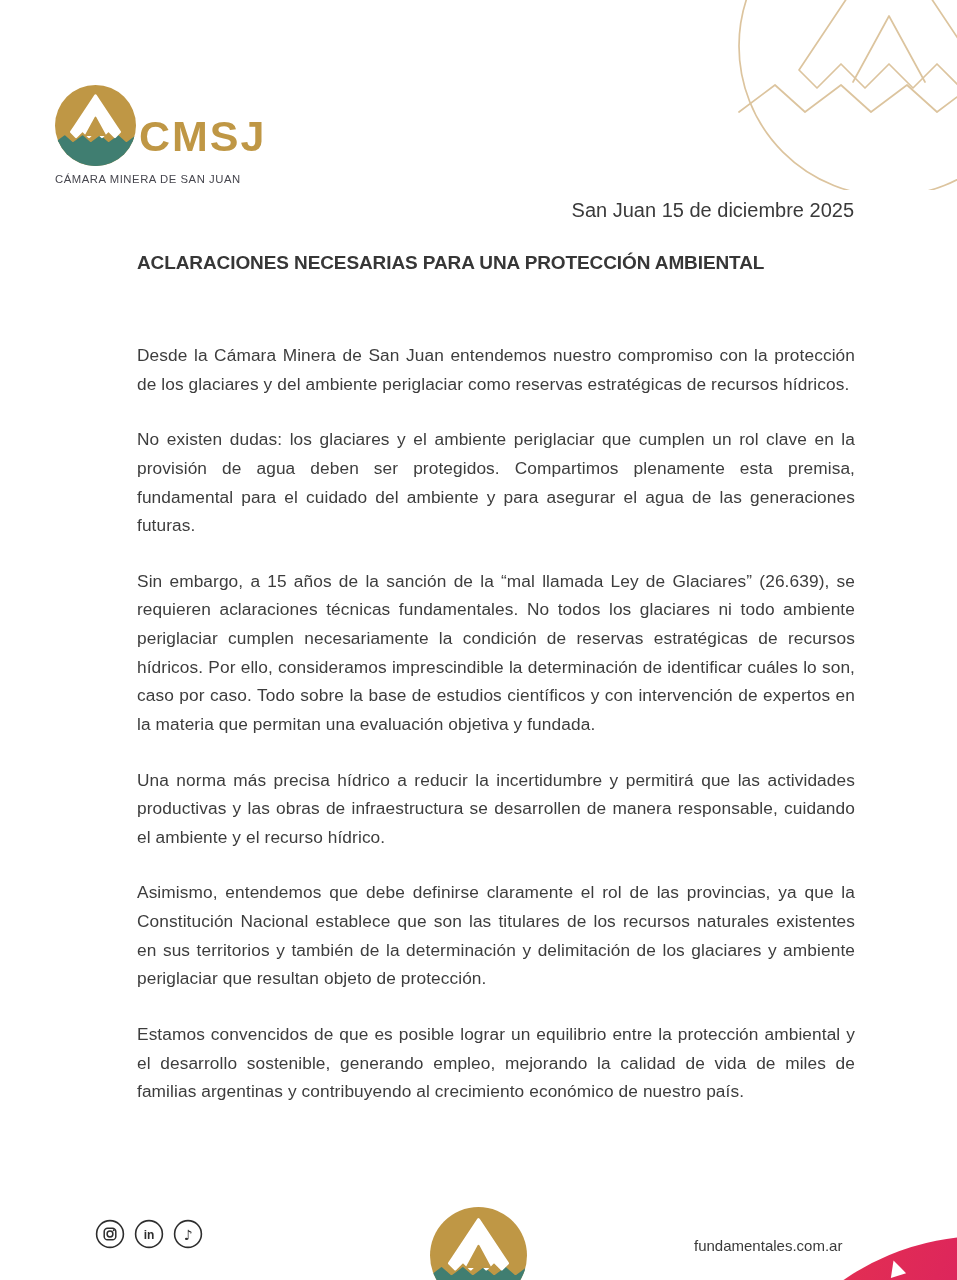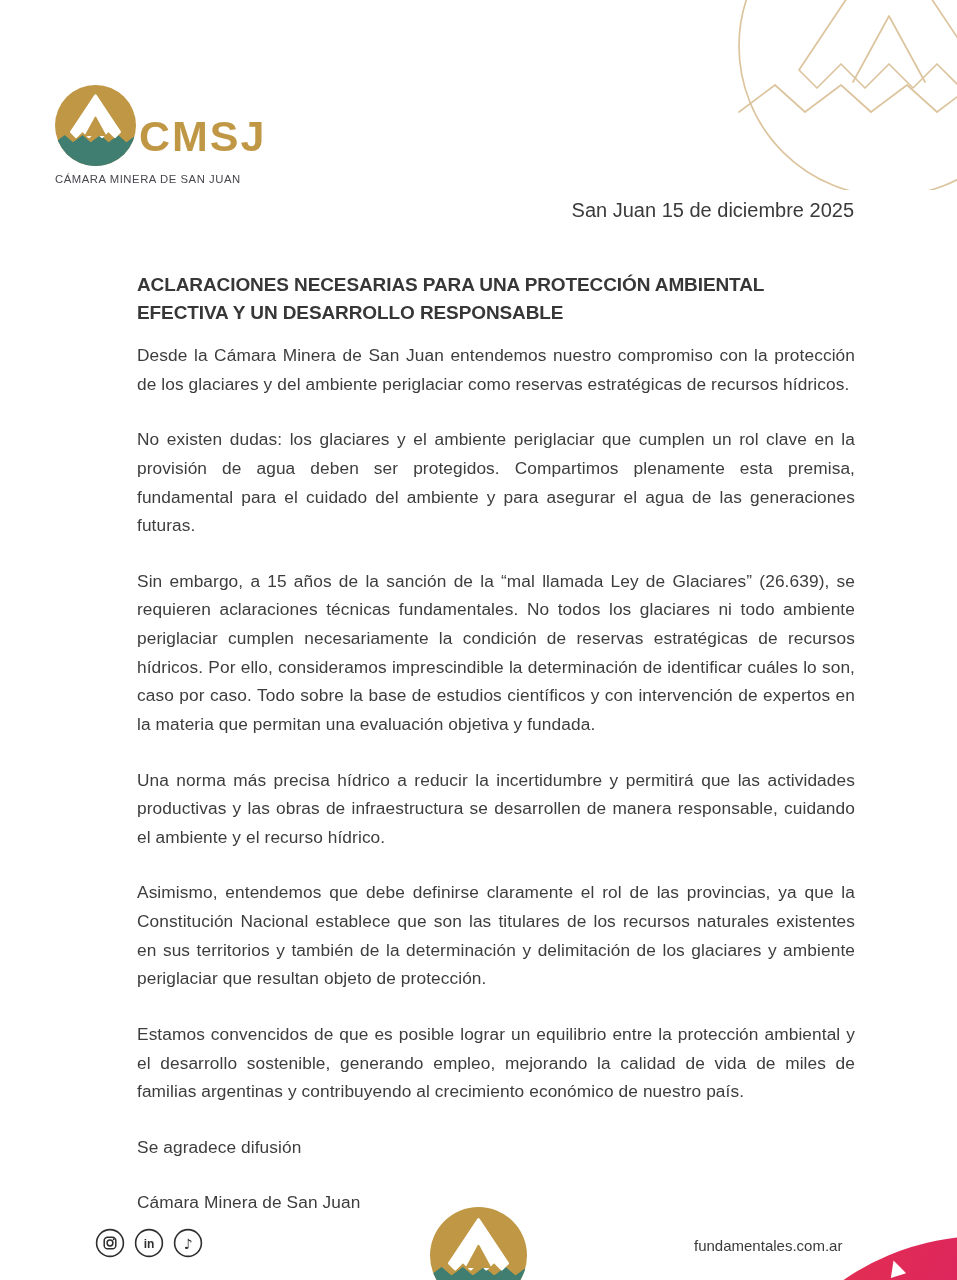--- a/index.html
+++ b/index.html
@@ -11,30 +11,30 @@
   
   .logo-block{position:absolute;left:55px;top:85px;}
   .logo-row{display:flex;align-items:flex-start;}
   .logo-mark{width:81px;height:81px;display:block;}
   .brand{font-size:43px;font-weight:700;color:var(--gold,#bf9745);
          letter-spacing:2px;line-height:1;margin:30px 0 0 3px;}
   .tagline{font-size:11.3px;letter-spacing:.55px;color:#46464e;margin-top:7px;white-space:nowrap;}
   .decoration{position:absolute;top:0;right:0;width:260px;height:190px;display:block;}
   .date{position:absolute;top:199px;right:127px;font-size:20px;color:#3a3a3a;}
   
-  .title{position:absolute;left:137px;top:271px;width:724px;
+  .title{position:absolute;left:137px;top:249px;width:724px;
          font-size:19px;font-weight:700;line-height:1.45;color:#373737;letter-spacing:-.1px;}
   .body{position:absolute;left:137px;top:341px;width:718px;
         font-size:17.3px;line-height:1.655;text-align:justify;
         text-justify:inter-word;color:#3d3d3d;letter-spacing:.1px;}
   .body p{margin:0 0 27px 0;}
   .closing p{margin:0 0 27px 0;text-align:left;}
   .closing .signature{margin-top:20px;}
   
-  .social{position:absolute;left:95px;bottom:22px;display:flex;gap:9px;z-index:2;}
+  .social{position:absolute;left:95px;bottom:31px;display:flex;gap:9px;z-index:2;}
   .social .icon{width:30px;height:30px;display:block;cursor:pointer;}
   .footer-mark{position:absolute;left:430px;bottom:-24px;width:97px;height:97px;z-index:1;}
   .website{position:absolute;left:694px;top:1237px;font-size:15px;color:#3a3a3a;z-index:1;cursor:pointer;}
   .corner-blob{position:absolute;left:735px;top:1236px;width:500px;height:500px;border-radius:50%;
                background:linear-gradient(115deg,var(--pink-start,#e8374a) 0%,var(--pink-end,#d4176a) 60%);z-index:3;}
   .cursor-mark{position:absolute;left:888px;top:1260px;z-index:4;width:0;height:0;
                border-left:8px solid transparent;border-right:8px solid transparent;
                border-bottom:16px solid #ffffff;transform:rotate(-18deg);}
   .stroke-deco{fill:none;stroke:var(--tan,#dcc49e);stroke-width:1.7;
                stroke-linejoin:round;stroke-linecap:round;}
@@ -68,34 +68,29 @@
     <circle class="stroke-deco" cx="168" cy="46" r="150"></circle>
     <path class="stroke-deco" d="M168,-65 L246,52 L258,70 L240,88 L216,64 L192,88 L168,64 L144,88 L120,64 L96,88 L78,70 L90,52 Z"></path>
     <path class="stroke-deco" d="M132,82 L168,16 L204,82"></path>
     <path class="stroke-deco" d="M18,112 L54,85 L84,112 L120,85 L150,112 L186,85 L216,112 L252,85 L282,112 L318,85"></path>
   </svg>
 
   <div class="date">San Juan 15 de diciembre 2025</div>
 
   <div class="title">
     <div>ACLARACIONES NECESARIAS PARA UNA PROTECCIÓN AMBIENTAL</div>
-    <div>EFECTIVA Y UN DESARROLLO RESPONSABLE</div>
   </div>
 
   <div class="body">
     <p>Desde la Cámara Minera de San Juan entendemos nuestro compromiso con la protección de los glaciares y del ambiente periglaciar como reservas estratégicas de recursos hídricos.</p>
     <p>No existen dudas: los glaciares y el ambiente periglaciar que cumplen un rol clave en la provisión de agua deben ser protegidos. Compartimos plenamente esta premisa, fundamental para el cuidado del ambiente y para asegurar el agua de las generaciones futuras.</p>
     <p>Sin embargo, a 15 años de la sanción de la “mal llamada Ley de Glaciares” (26.639), se requieren aclaraciones técnicas fundamentales. No todos los glaciares ni todo ambiente periglaciar cumplen necesariamente la condición de reservas estratégicas de recursos hídricos. Por ello, consideramos imprescindible la determinación de identificar cuáles lo son, caso por caso. Todo sobre la base de estudios científicos y con intervención de expertos en la materia que permitan una evaluación objetiva y fundada.</p>
     <p>Una norma más precisa hídrico a reducir la incertidumbre y permitirá que las actividades productivas y las obras de infraestructura se desarrollen de manera responsable, cuidando el ambiente y el recurso hídrico.</p>
     <p>Asimismo, entendemos que debe definirse claramente el rol de las provincias, ya que la Constitución Nacional establece que son las titulares de los recursos naturales existentes en sus territorios y también de la determinación y delimitación de los glaciares y ambiente periglaciar que resultan objeto de protección.</p>
     <p>Estamos convencidos de que es posible lograr un equilibrio entre la protección ambiental y el desarrollo sostenible, generando empleo, mejorando la calidad de vida de miles de familias argentinas y contribuyendo al crecimiento económico de nuestro país.</p>
-    <div class="closing">
-      <p>Se agradece difusión</p>
-      <p class="signature">Cámara Minera de San Juan</p>
-    </div>
   </div>
 
   <div class="social">
     <svg class="icon" viewBox="0 0 30 30">
       <circle cx="15" cy="15" r="13.4" fill="none" stroke="#2e2e2e" stroke-width="1.6"></circle>
       <rect x="9.2" y="9.2" width="11.6" height="11.6" rx="3.4" fill="none" stroke="#2e2e2e" stroke-width="1.5"></rect>
       <circle cx="15" cy="15" r="2.9" fill="none" stroke="#2e2e2e" stroke-width="1.5"></circle>
       <circle cx="18.7" cy="11.3" r="1" fill="#2e2e2e"></circle>
     </svg>
     <svg class="icon" viewBox="0 0 30 30">

